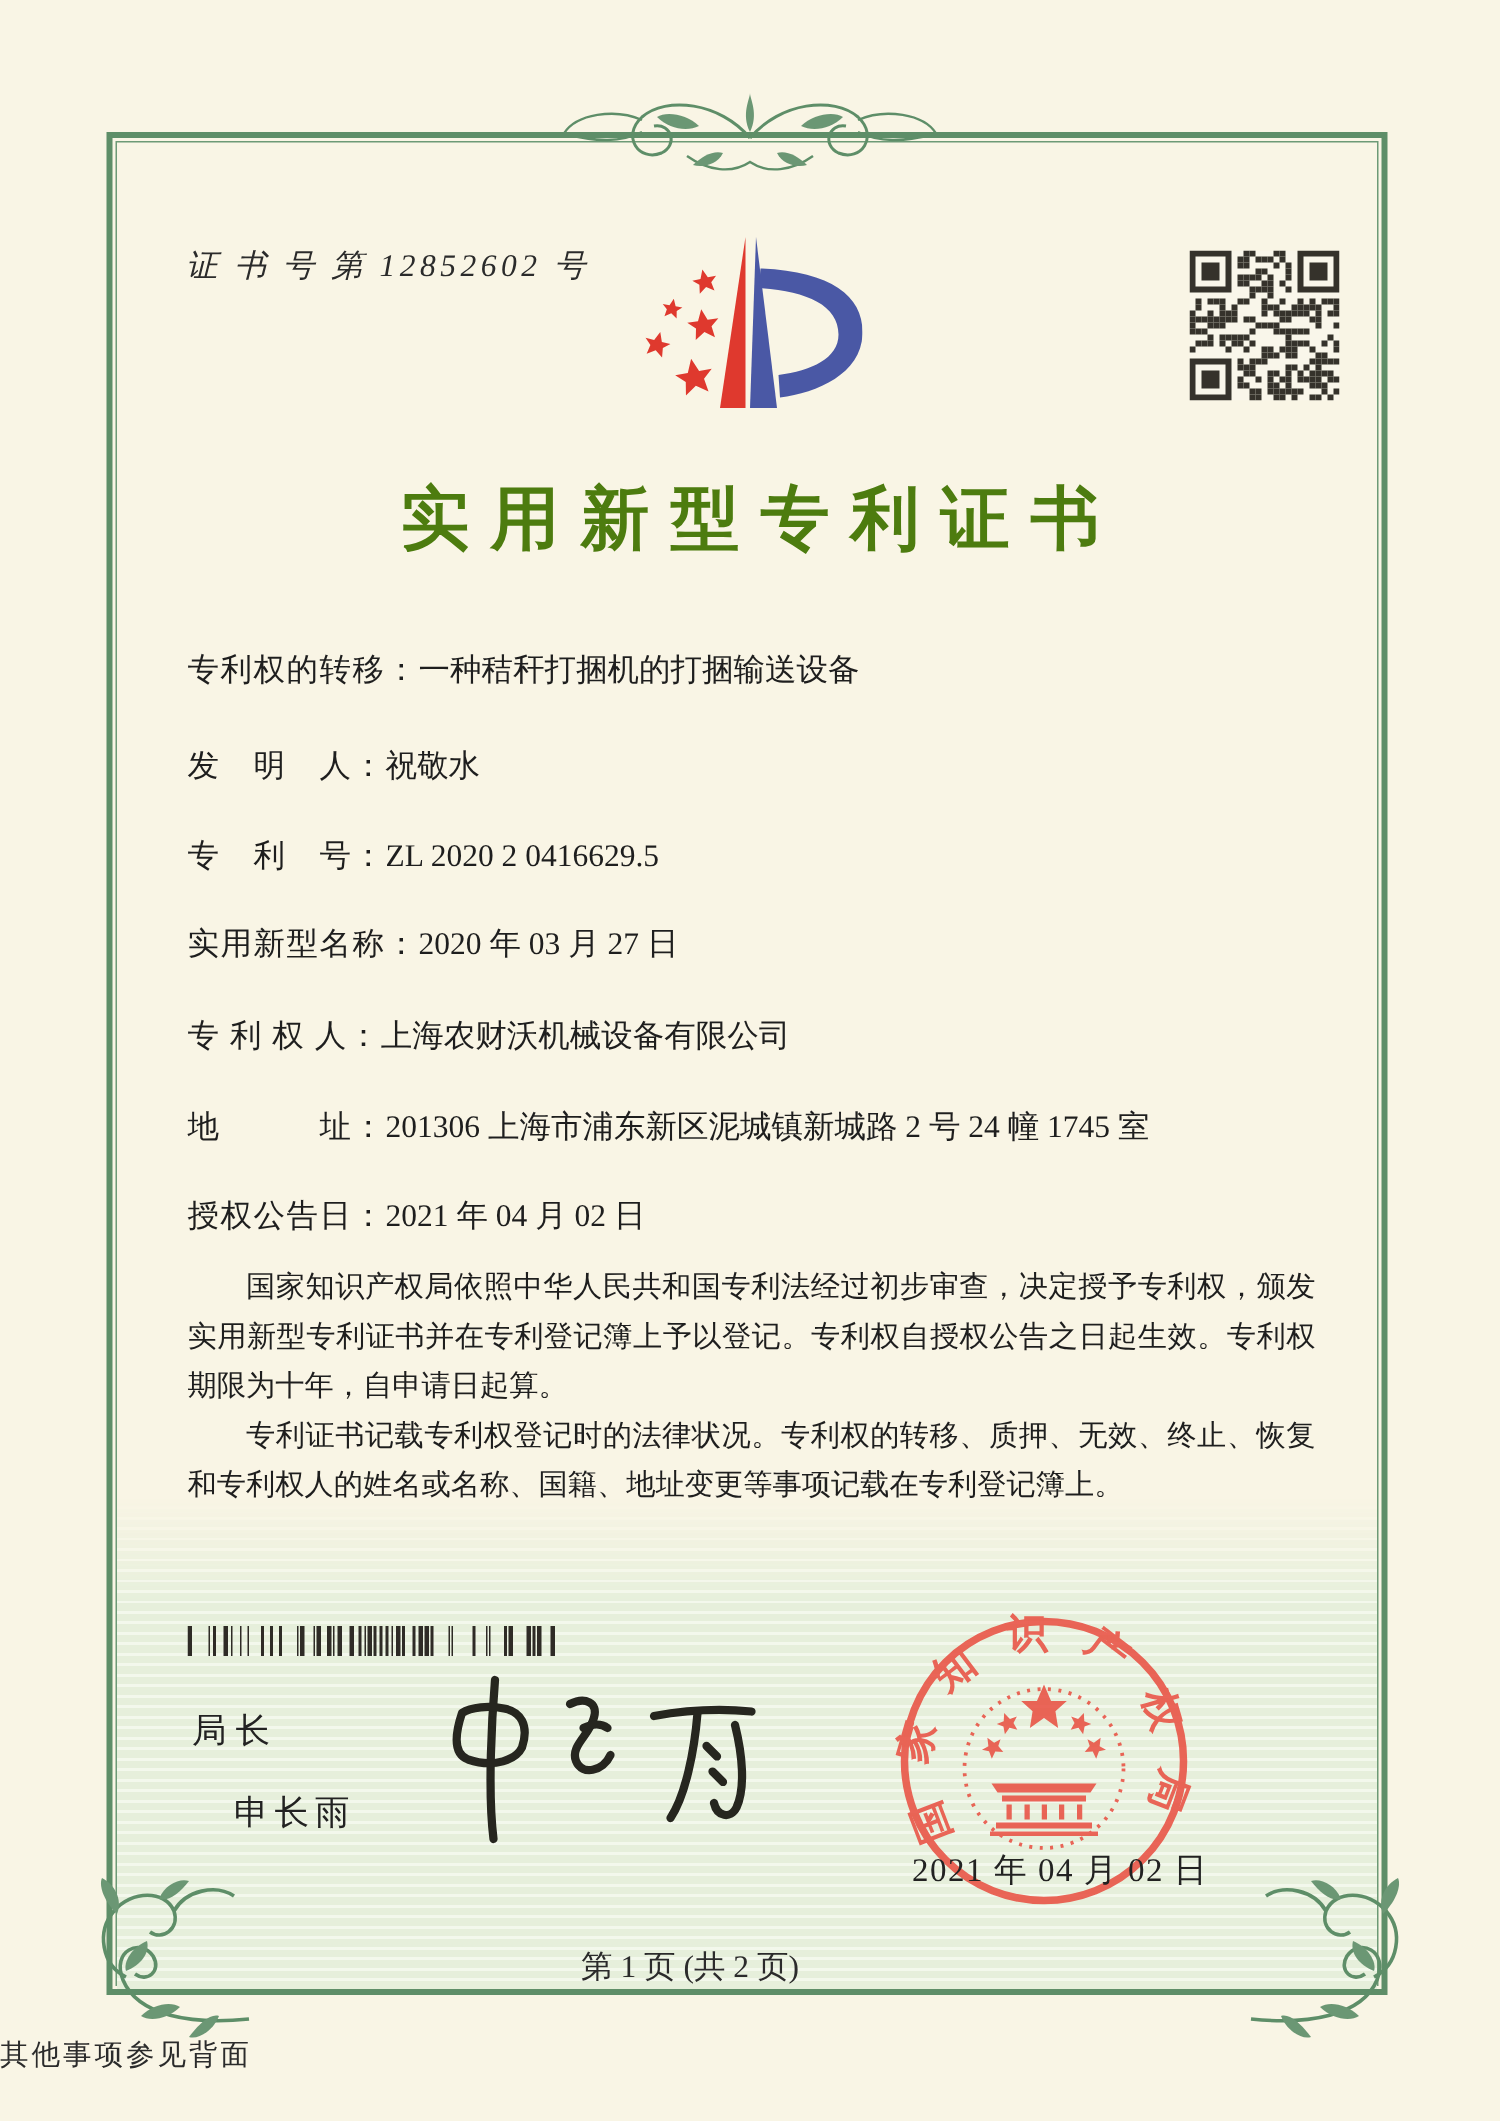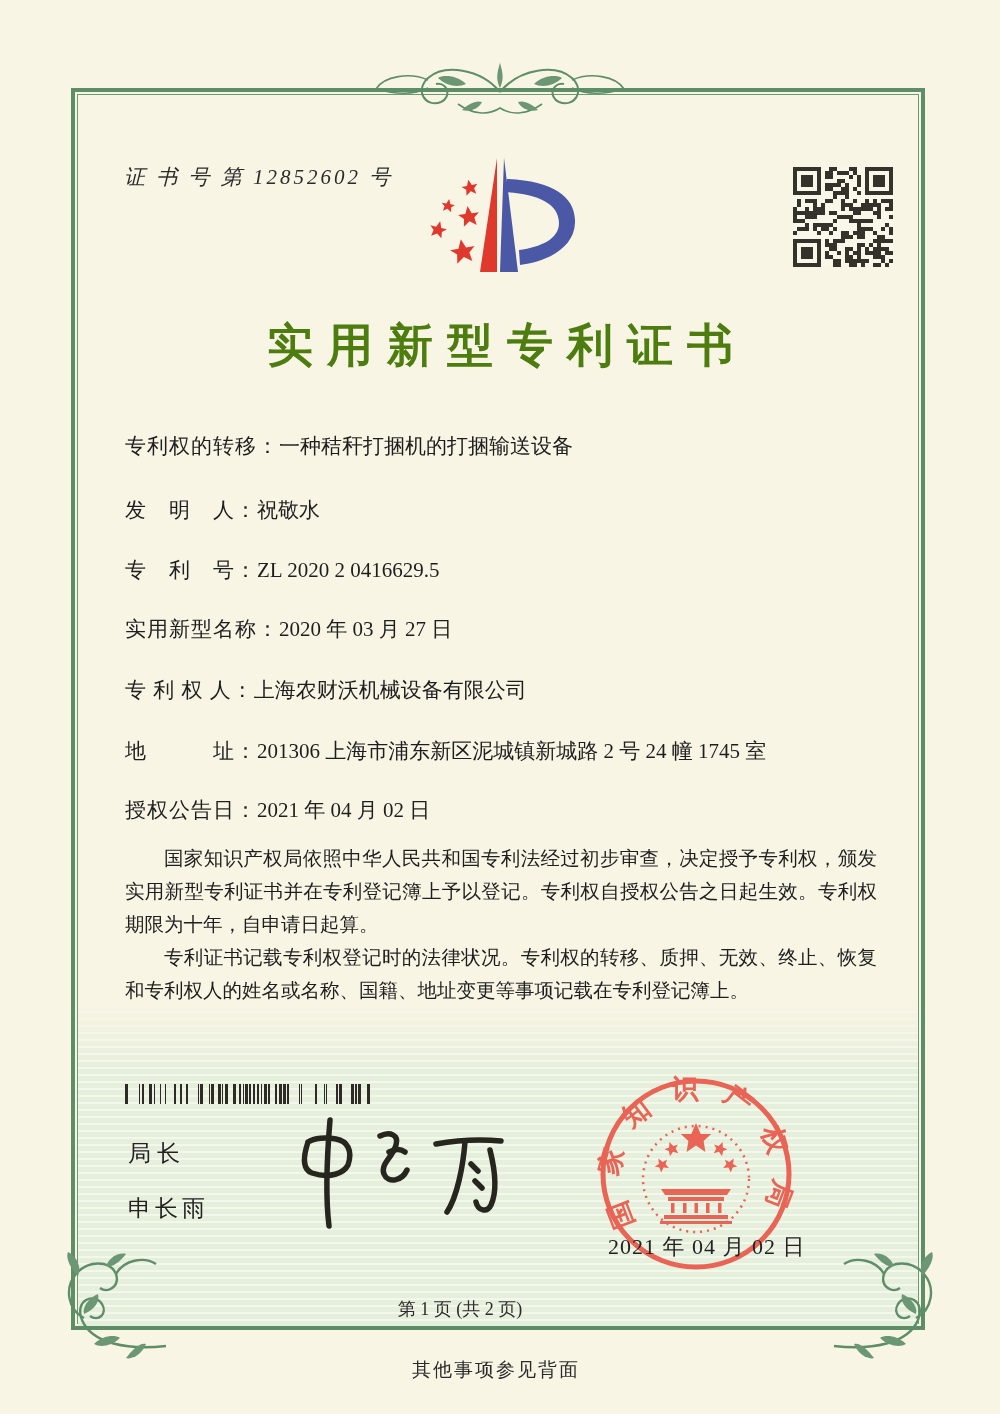--- a/index.html
+++ b/index.html
@@ -24,26 +24,26 @@
     box-sizing:border-box;color:#4d7c0f;}
   .field-row{position:absolute;left:125px;font-size:21px;color:#1e1e1e;white-space:nowrap;}
   .field-row .lab{letter-spacing:1px;}
   .grant-no{position:absolute;left:508px;top:0;}
   .para-block{position:absolute;left:125px;top:842px;width:752px;
     font-size:19.5px;line-height:33px;color:#1e1e1e;text-align:justify;}
   .para-block p{margin:0;text-indent:2em;}
   .barcode{position:absolute;left:125px;top:1084px;width:250px;height:20px;}
   .director{position:absolute;left:128px;top:1138px;font-size:23px;letter-spacing:6px;
     font-family:Liberation Sans, sans-serif;color:#222;}
-  .director .name{display:block;margin-top:24px;letter-spacing:4px;}
+  .director .name{display:block;margin-top:24px;letter-spacing:4px;margin-left:28px;}
   .signature{position:absolute;left:268px;top:1112px;width:250px;height:125px;}
   .seal{position:absolute;left:585px;top:1063px;width:222px;height:222px;opacity:.92;}
   .seal-date{position:absolute;left:608px;top:1232px;font-size:22px;letter-spacing:1px;color:#222;}
-  .page-info{position:absolute;left:0;top:1297px;width:920px;text-align:center;font-size:18px;color:#2b2b2b;}
-  .back-note{position:absolute;left:0;top:1357px;width:992px;text-align:center;font-size:19px;
+  .page-info{position:absolute;left:0;top:1297px;width:920px;text-align:center;font-size:21px;color:#2b2b2b;}
+  .back-note{position:absolute;left:0;top:1357px;width:992px;font-size:19px;
     letter-spacing:2px;color:#2b2b2b;}
   .ornament-top{position:absolute;left:50%;top:58px;transform:translateX(-50%);width:320px;height:62px;}
   .corner{position:absolute;width:110px;height:115px;}
   .corner.bl{left:58px;top:1250px;}
   .corner.br{left:832px;top:1250px;transform:scaleX(-1);}
 </style>
 </head>
 <body>
 
 <div class="frame">

